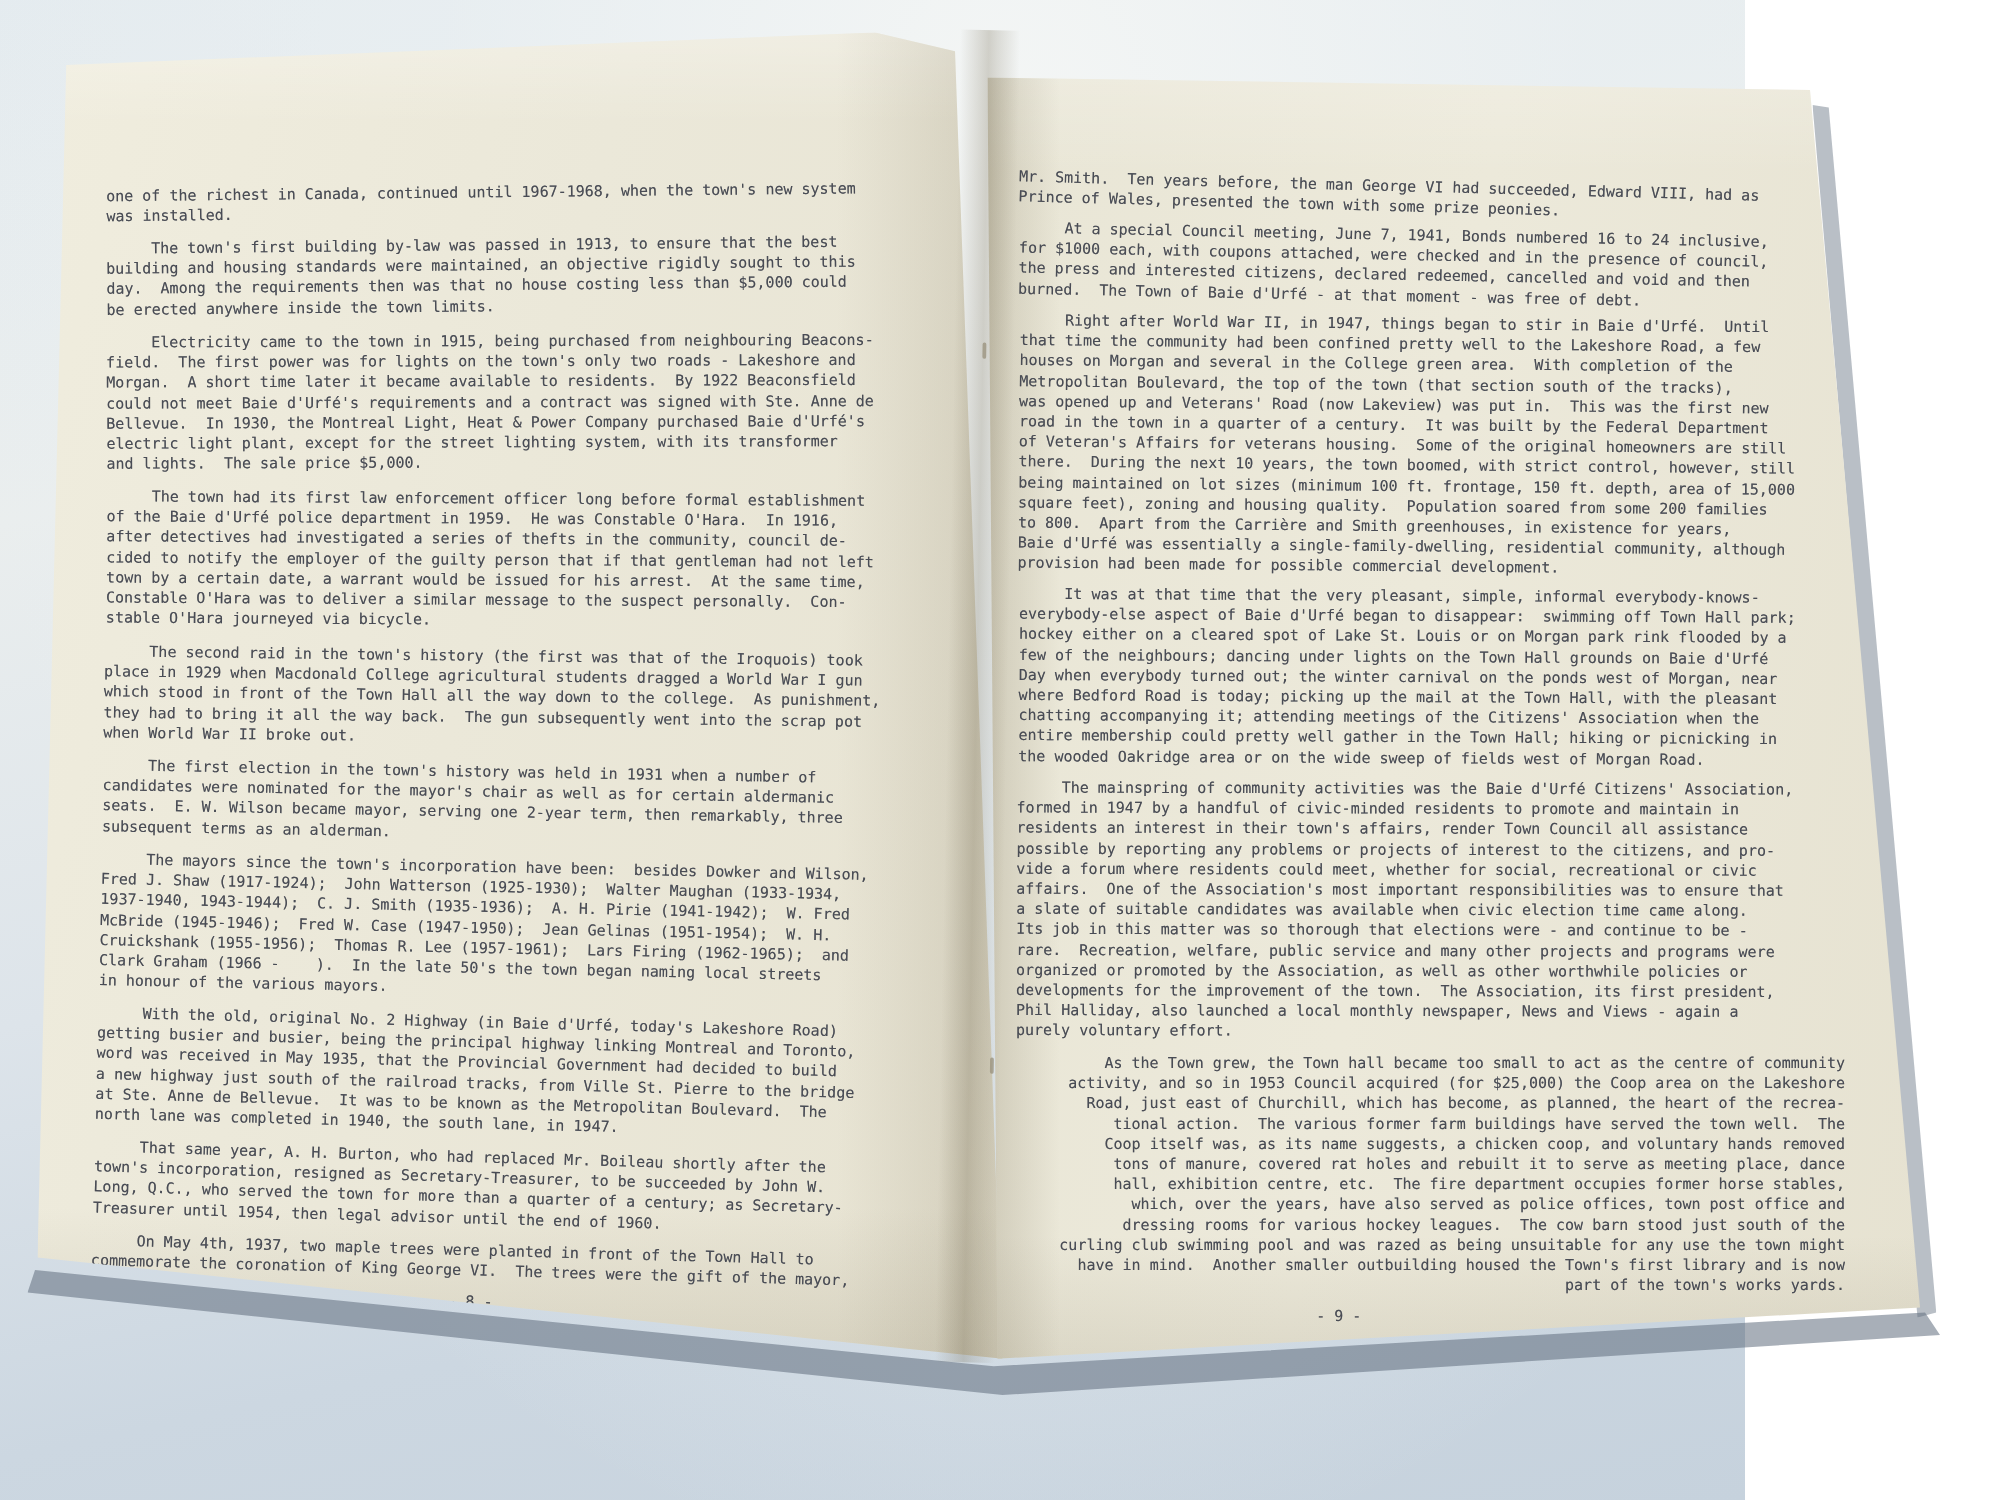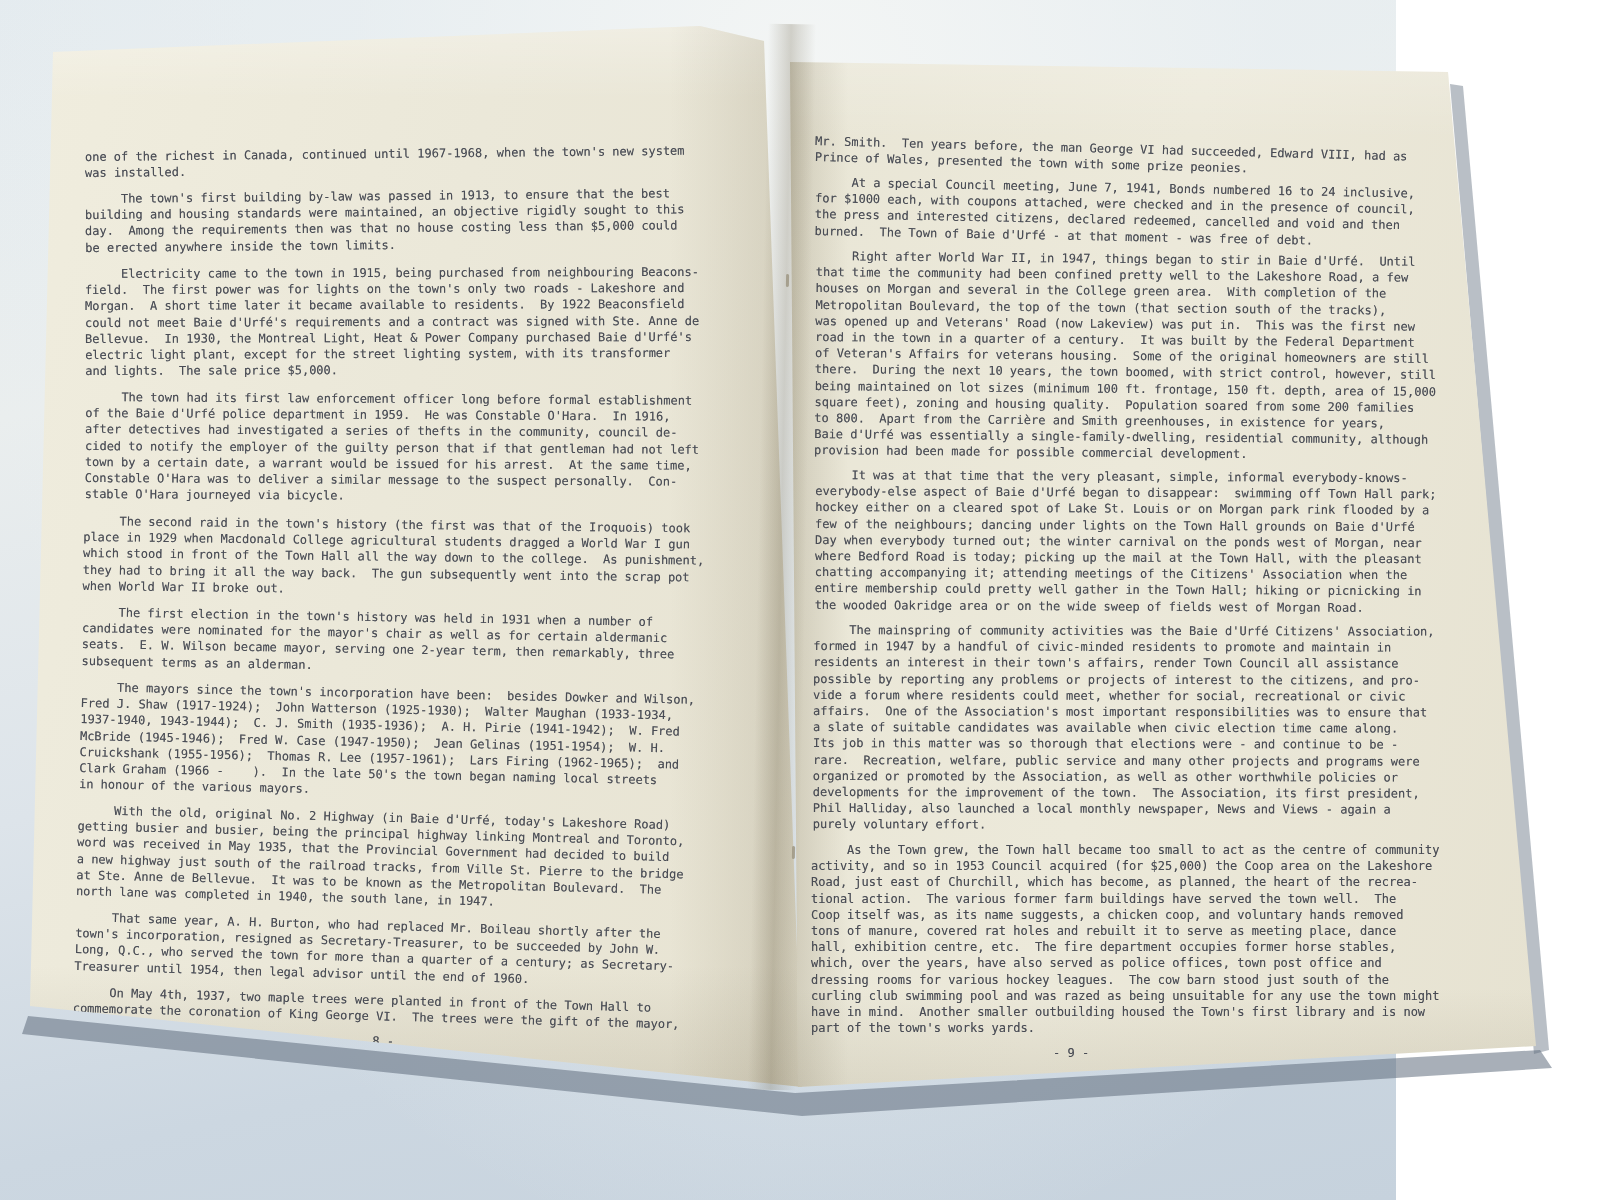--- a/index.html
+++ b/index.html
@@ -60,21 +60,21 @@
   .page-left .para:nth-child(7){transform:rotate(1.2deg);left:-5px;}
   .page-left .para:nth-child(8){transform:rotate(1.45deg);left:-8px;}
   .page-left .para:nth-child(9){transform:rotate(1.65deg);left:-10px;}
   .page-left .para:nth-child(10){transform:rotate(1.55deg);left:-12px;}
   
   .page-right .para:nth-child(1){transform:rotate(1.5deg);}
   .page-right .para:nth-child(2){transform:rotate(1.1deg);}
   .page-right .para:nth-child(3){transform:rotate(0.55deg);}
   .page-right .para:nth-child(4){transform:rotate(0.3deg);}
   .page-right .para:nth-child(5){transform:rotate(0.15deg);left:-2px;}
-  .page-right .para:nth-child(6){transform:rotate(0deg);left:-4px;}
+  .page-right .para:nth-child(6){transform:rotate(0deg);left:-4px;text-align:right;}
 
   .page-number{
     font-size:12px;line-height:16.2px;
     color:rgba(67,71,80,0.92);
     text-shadow:0 0 0.5px rgba(67,71,80,0.55);
     margin-top:6px;transform-origin:left center;
   }
   .page-left .page-number{padding-left:273px;transform:rotate(1.4deg);}
   .page-right .page-number{padding-left:238px;}
 

